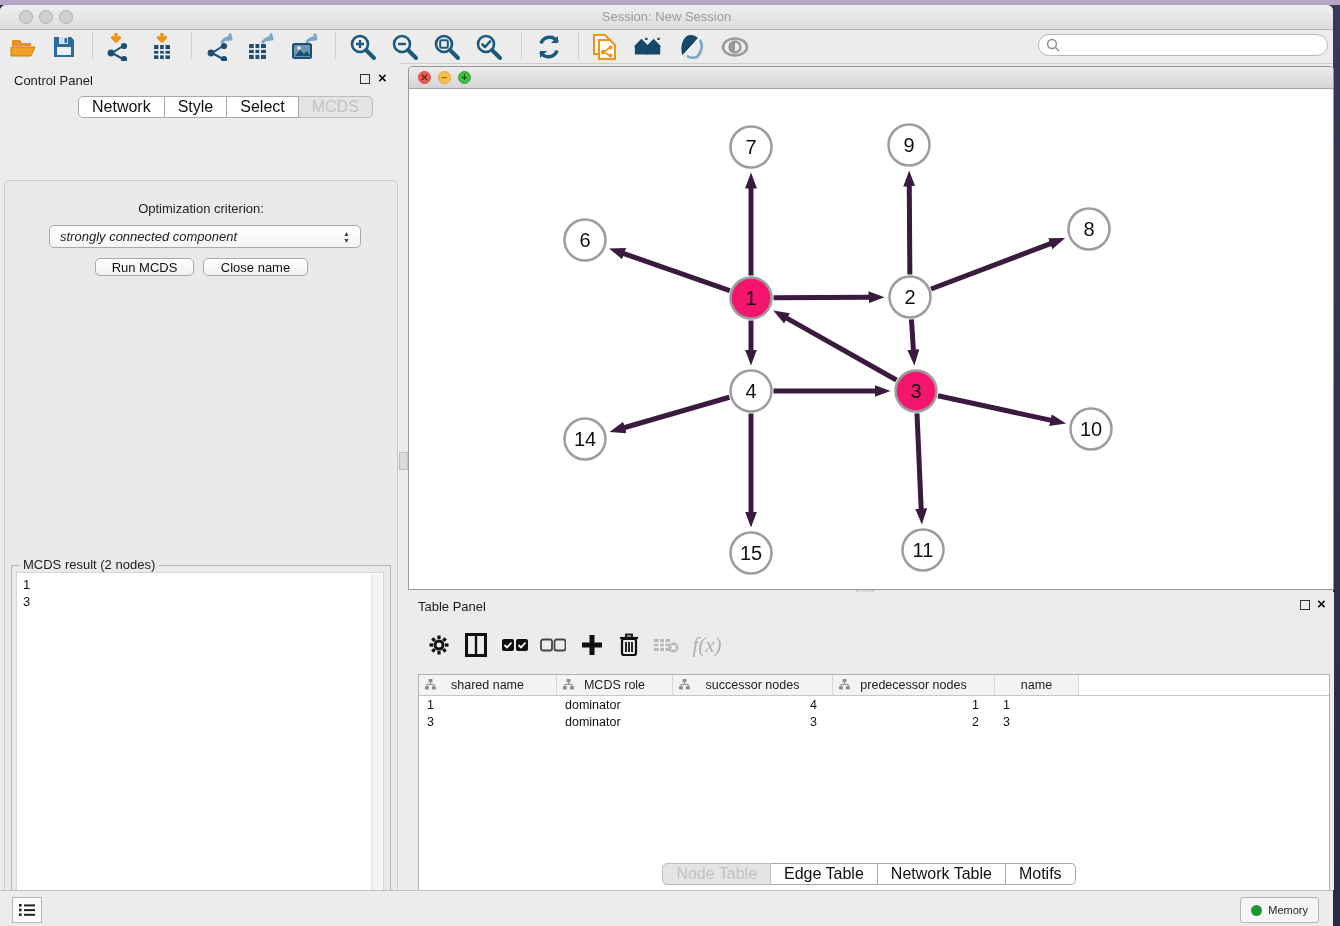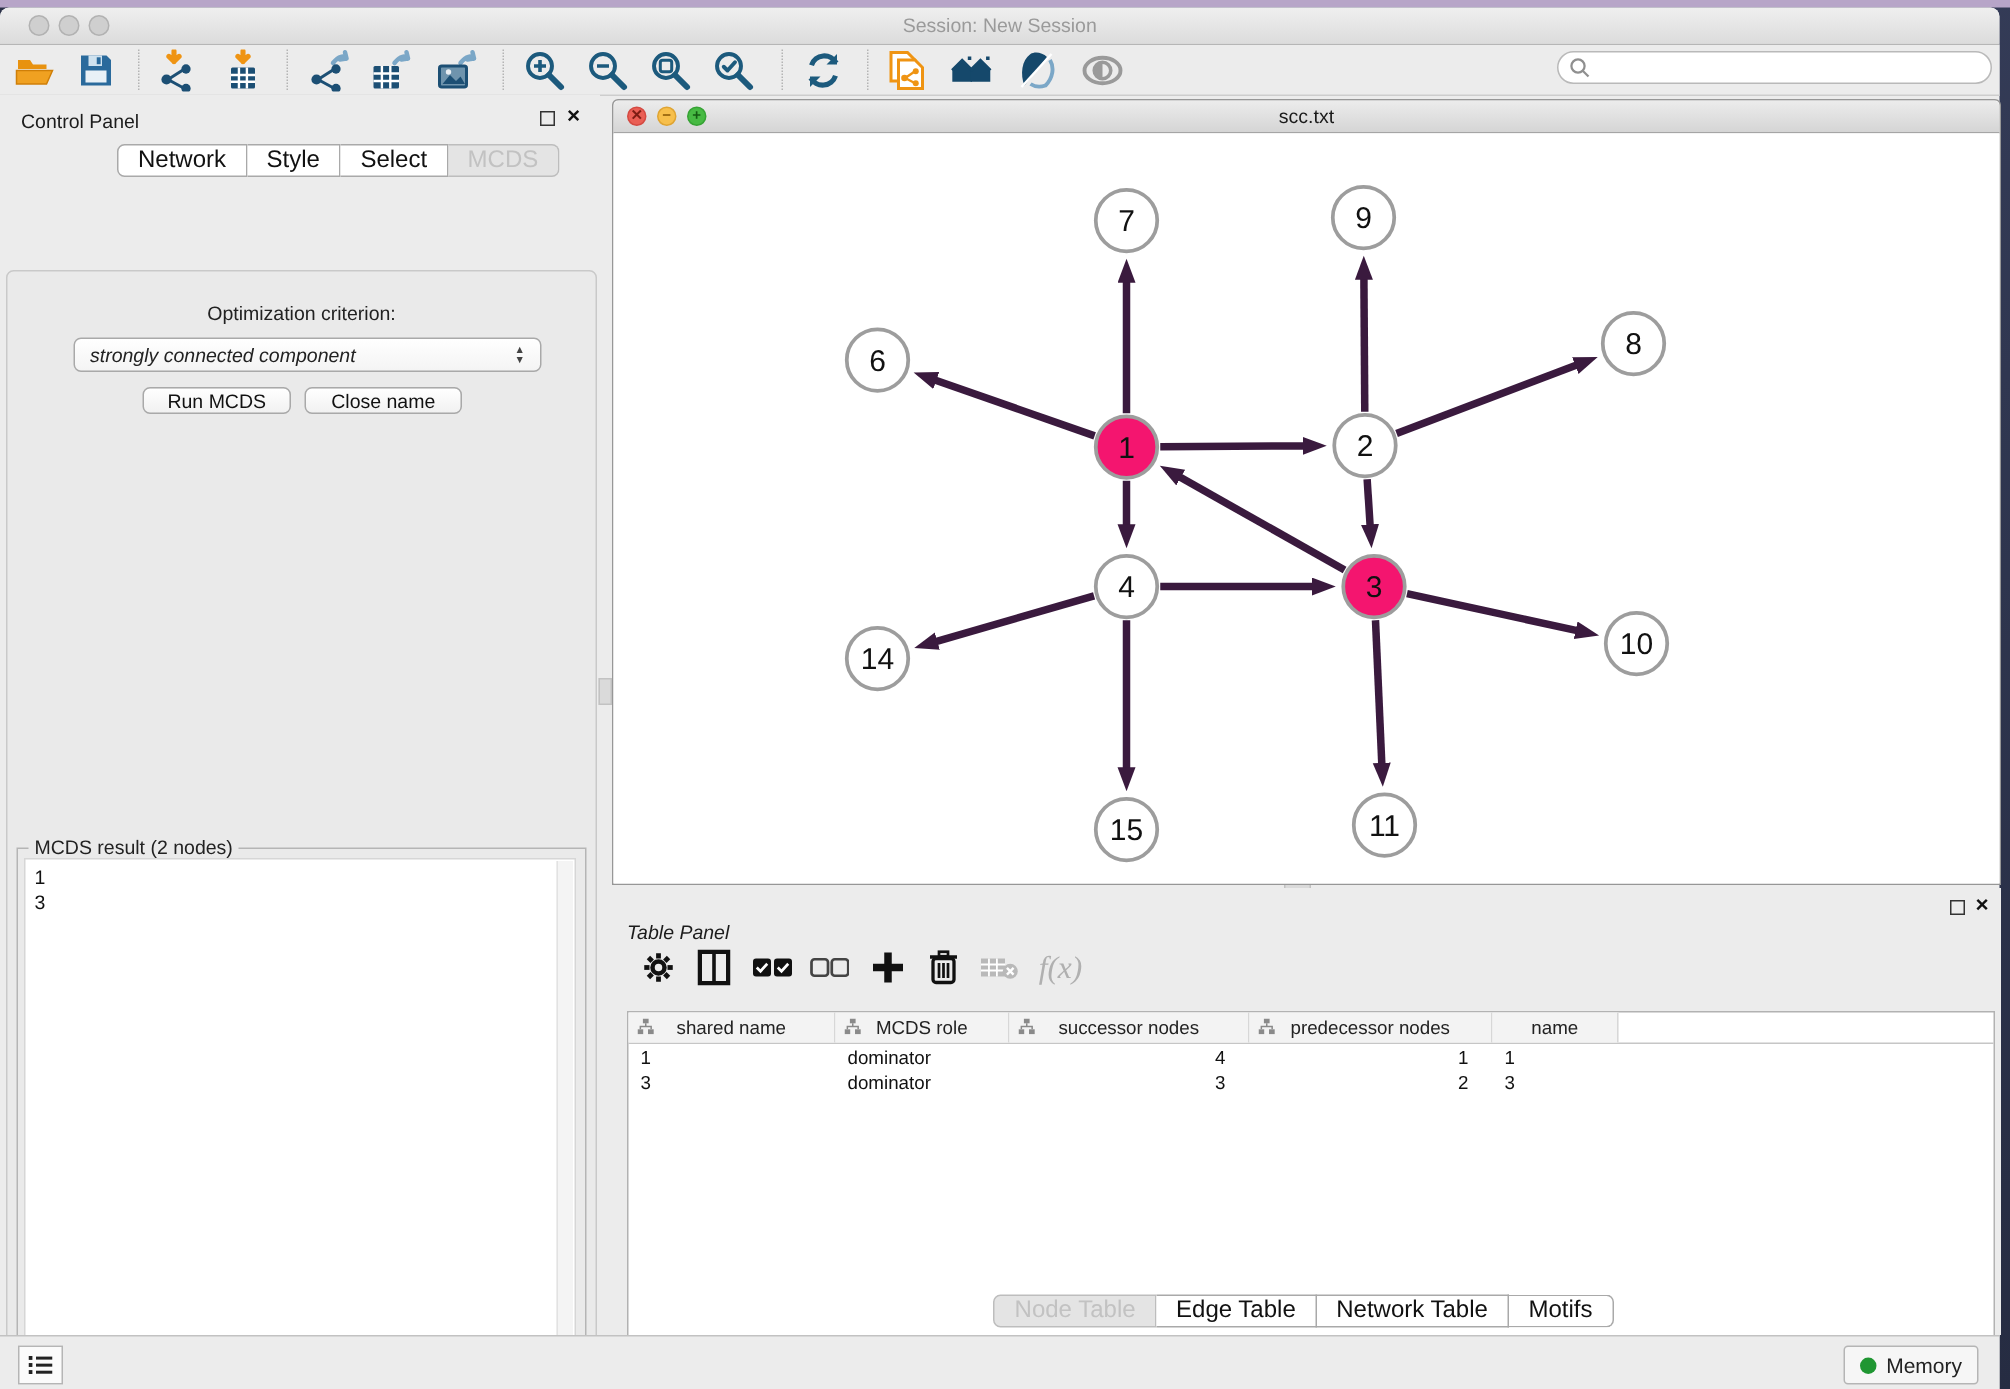--- a/index.html
+++ b/index.html
@@ -57,21 +57,21 @@
   .tp-toolbar-icon{position:absolute;top:0;display:flex;align-items:center;justify-content:center;width:30px;height:30px;}
   .ttable{position:absolute;left:14px;top:82px;width:912px;height:224px;background:#fff;border:1px solid #b2b2b2;box-sizing:border-box;}
   .thead{display:flex;height:20px;border-bottom:1px solid #c6c6c6;}
   .th{position:relative;background:#f3f3f3;border-right:1px solid #d7d7d7;display:flex;align-items:center;justify-content:center;font-size:12.5px;color:#222;box-sizing:border-box;}
   .trow{display:flex;height:17px;font-size:12.5px;color:#111;}
   .td{box-sizing:border-box;display:flex;align-items:center;}
   .bottom-tabs{position:absolute;left:0;top:271px;width:100%;display:flex;justify-content:center;}
   
   .statusbar{left:0;top:890px;width:1333px;height:36px;background:#ececec;border-top:1px solid #c2c2c2;}
   .sq-btn{position:absolute;left:12px;top:6px;width:28px;height:24px;background:#fbfbfb;border:1px solid #b5b5b5;display:flex;align-items:center;justify-content:center;}
-  .mem-btn{position:absolute;right:14px;top:6px;height:24px;background:#f6f6f6;border:1px solid #b5b5b5;border-radius:3px;display:flex;align-items:center;padding:0 10px;font-size:14px;}
+  .mem-btn{position:absolute;right:14px;top:6px;height:24px;background:#f6f6f6;border:1px solid #b5b5b5;border-radius:3px;display:flex;align-items:center;padding:0 10px;font-size:11px;}
   .mem-dot{width:11px;height:11px;border-radius:50%;background:#1f9632;margin-right:6px;}
   svg{display:block;}
 </style>
 </head>
 <body>
 
 <div class="abs wall-top"></div>
 
 <div class="abs app"></div>
 
@@ -271,21 +271,20 @@
 </div>
 
 <div class="abs grip-v"></div>
 <div class="abs grip-h"></div>
 
 <div class="abs netwin">
   <div class="net-titlebar">
     <span class="tl red abs" style="left:9px;top:4px;">✕</span>
     <span class="tl yel abs" style="left:29px;top:4px;">−</span>
     <span class="tl grn abs" style="left:49px;top:4px;">+</span>
-    <div class="abs" style="left:0;top:3px;width:100%;text-align:center;font-size:13px;color:#1a1a1a;">scc.txt</div>
   </div>
   <div class="net-canvas">
     <svg width="924" height="500" viewBox="0 0 924 500">
       <defs>
         <marker id="arrow" markerUnits="userSpaceOnUse" markerWidth="18" markerHeight="14" refX="1" refY="6" orient="auto">
           <path d="M0,0 L16,6 L0,12 z" fill="#3a1a3e"></path>
         </marker>
       </defs>
       <g id="edge-layer">
           <line x1="342" y1="186.5" x2="342" y2="98.5" stroke="#3a1a3e" stroke-width="5" marker-end="url(#arrow)"></line>
@@ -350,21 +349,21 @@
           <g>
             <circle cx="514" cy="461" r="20.5" fill="#ffffff" stroke="#9d9d9d" stroke-width="2.5"></circle>
             <text x="514" y="468" text-anchor="middle" font-size="20" fill="#111" font-family="'Liberation Sans', sans-serif">11</text>
           </g>
         </g>
     </svg>
   </div>
 </div>
 
 <div class="abs tablepanel">
-  <div class="abs tp-title" style="left:14px;top:22px;font-style:italic;">Table Panel</div>
+  <div class="abs tp-title" style="left:14px;top:7px;">Table Panel</div>
   <span class="abs float-btn" style="left:896px;top:8px;"></span>
   <span class="abs close-x" style="left:913px;top:7px;">×</span>
 
   <div class="abs" style="left:14px;top:38px;width:912px;height:36px;">
     <div class="tp-toolbar-icon" style="left:6px;">
       <svg width="22" height="22" viewBox="0 0 22 22">
           <circle cx="11" cy="11" r="4" fill="none" stroke="#111" stroke-width="3"></circle>
           <g stroke="#111" stroke-width="3.2">
             <line x1="11" y1="1.5" x2="11" y2="5"></line>
             <line x1="11" y1="17" x2="11" y2="20.5"></line>

